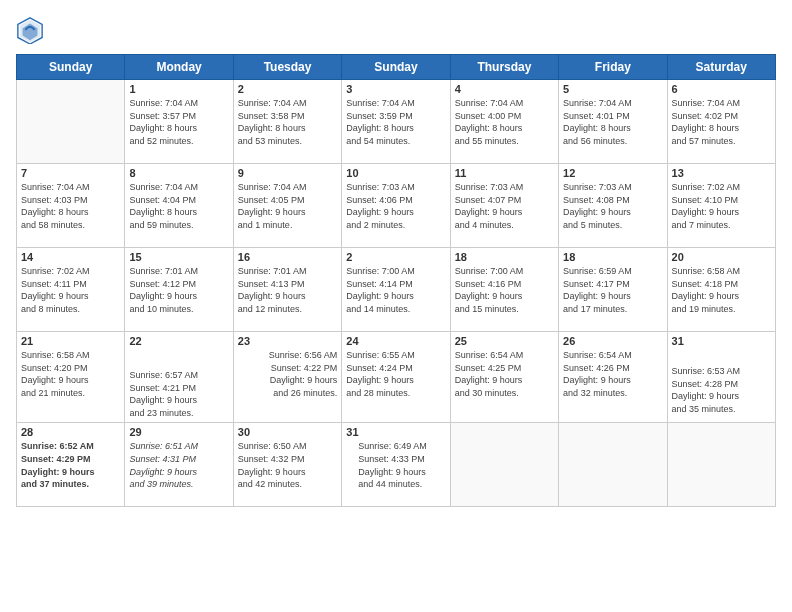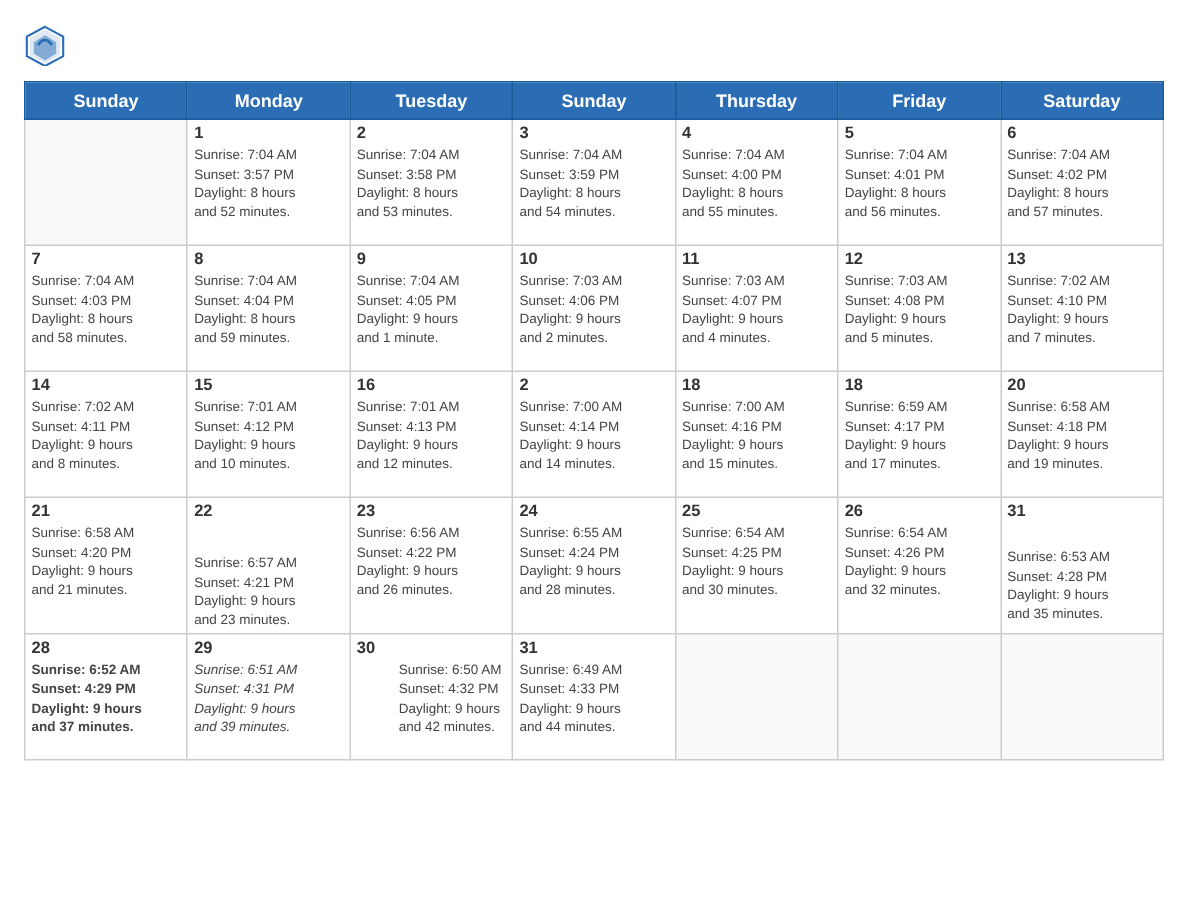--- a/index.html
+++ b/index.html
@@ -293,21 +293,21 @@
           </td>
           <td>
             <span class="day-num">22</span>
             <div class="day-info" style="white-space: pre-line; margin-top: 22px;">Sunrise: 6:57 AM
 Sunset: 4:21 PM
 Daylight: 9 hours
 and 23 minutes.</div>
           </td>
           <td>
             <span class="day-num">23</span>
-            <div class="day-info" style="white-space: pre-line;">Sunrise: 6:56 AM
+            <div class="day-info" style="white-space: pre-line; text-align: right;">Sunrise: 6:56 AM
 Sunset: 4:22 PM
 Daylight: 9 hours
 and 26 minutes.</div>
           </td>
           <td>
             <span class="day-num">24</span>
             <div class="day-info" style="white-space: pre-line;">Sunrise: 6:55 AM
 Sunset: 4:24 PM
 Daylight: 9 hours
 and 28 minutes.</div>
@@ -344,28 +344,28 @@
           </td>
           <td>
             <span class="day-num">29</span>
             <div class="day-info" style="white-space: pre-line; font-style: italic;">Sunrise: 6:51 AM
 Sunset: 4:31 PM
 Daylight: 9 hours
 and 39 minutes.</div>
           </td>
           <td>
             <span class="day-num">30</span>
-            <div class="day-info" style="white-space: pre-line; margin-left: 28px;">Sunrise: 6:50 AM
+            <div class="day-info" style="white-space: pre-line;">Sunrise: 6:50 AM
 Sunset: 4:32 PM
 Daylight: 9 hours
 and 42 minutes.</div>
           </td>
           <td>
             <span class="day-num">31</span>
-            <div class="day-info" style="white-space: pre-line;">Sunrise: 6:49 AM
+            <div class="day-info" style="white-space: pre-line; margin-left: 12px;">Sunrise: 6:49 AM
 Sunset: 4:33 PM
 Daylight: 9 hours
 and 44 minutes.</div>
           </td>
           <td class="empty"></td>
           <td class="empty"></td>
           <td class="empty"></td>
         </tr>
       </tbody>
   </table>

